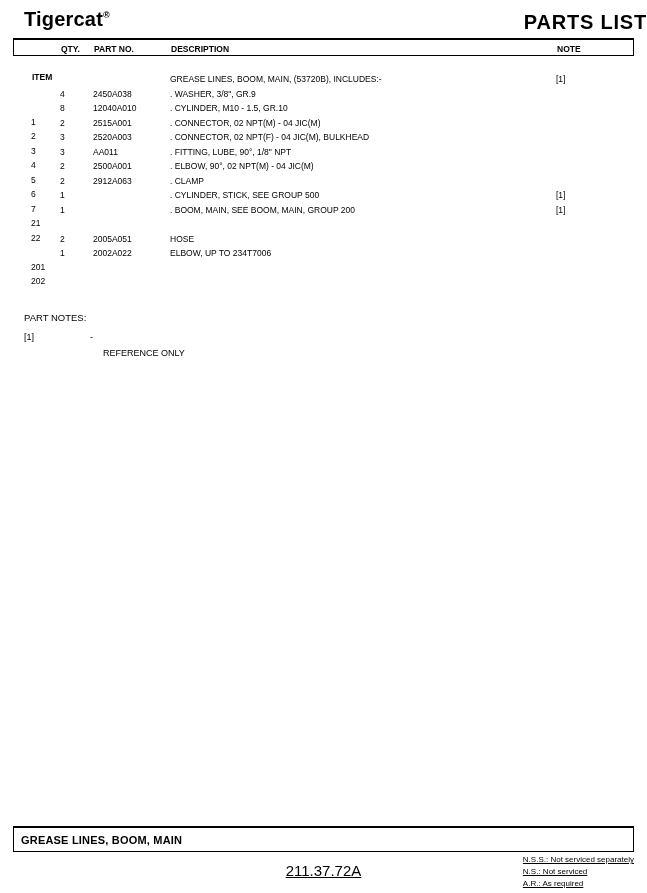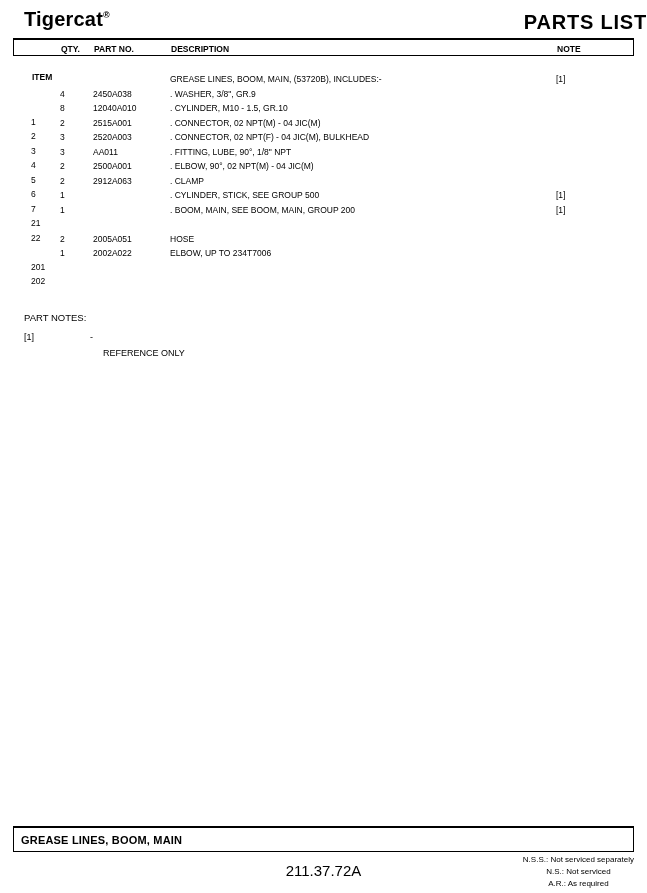--- a/index.html
+++ b/index.html
@@ -29,23 +29,23 @@
   .note-ref{position:absolute;left:0;}
   .note-dash{position:absolute;left:66px;}
   .note-text{position:absolute;left:79px;margin-top:16px;}
   
   .assembly-box{
     position:absolute;left:13px;top:826px;width:621px;height:26px;box-sizing:border-box;
     border:1px solid #000;border-top-width:2px;display:flex;align-items:center;
   }
   .assembly-title{font-size:11px;font-weight:bold;padding-left:7px;letter-spacing:0.2px;white-space:nowrap;}
   
-  .legend{position:absolute;right:13px;top:854px;text-align:center;}
+  .legend{position:absolute;right:13px;top:854px;text-align:left;text-decoration:underline;}
   .legend-line{font-size:8px;line-height:12px;white-space:nowrap;}
-  .page-number{position:absolute;left:0;top:862px;width:647px;text-align:center;font-size:15px;}
+  .page-number{position:absolute;left:0;top:862px;width:647px;text-align:center;font-size:15px;text-decoration:underline;}
 </style>
 </head>
 <body>
 
 <div class="brand"><span>Tigercat</span><span class="reg">®</span></div>
 
 <div class="page-title">PARTS LIST</div>
 
 <div class="thead">
   <span class="hcell col-item">ITEM</span>

